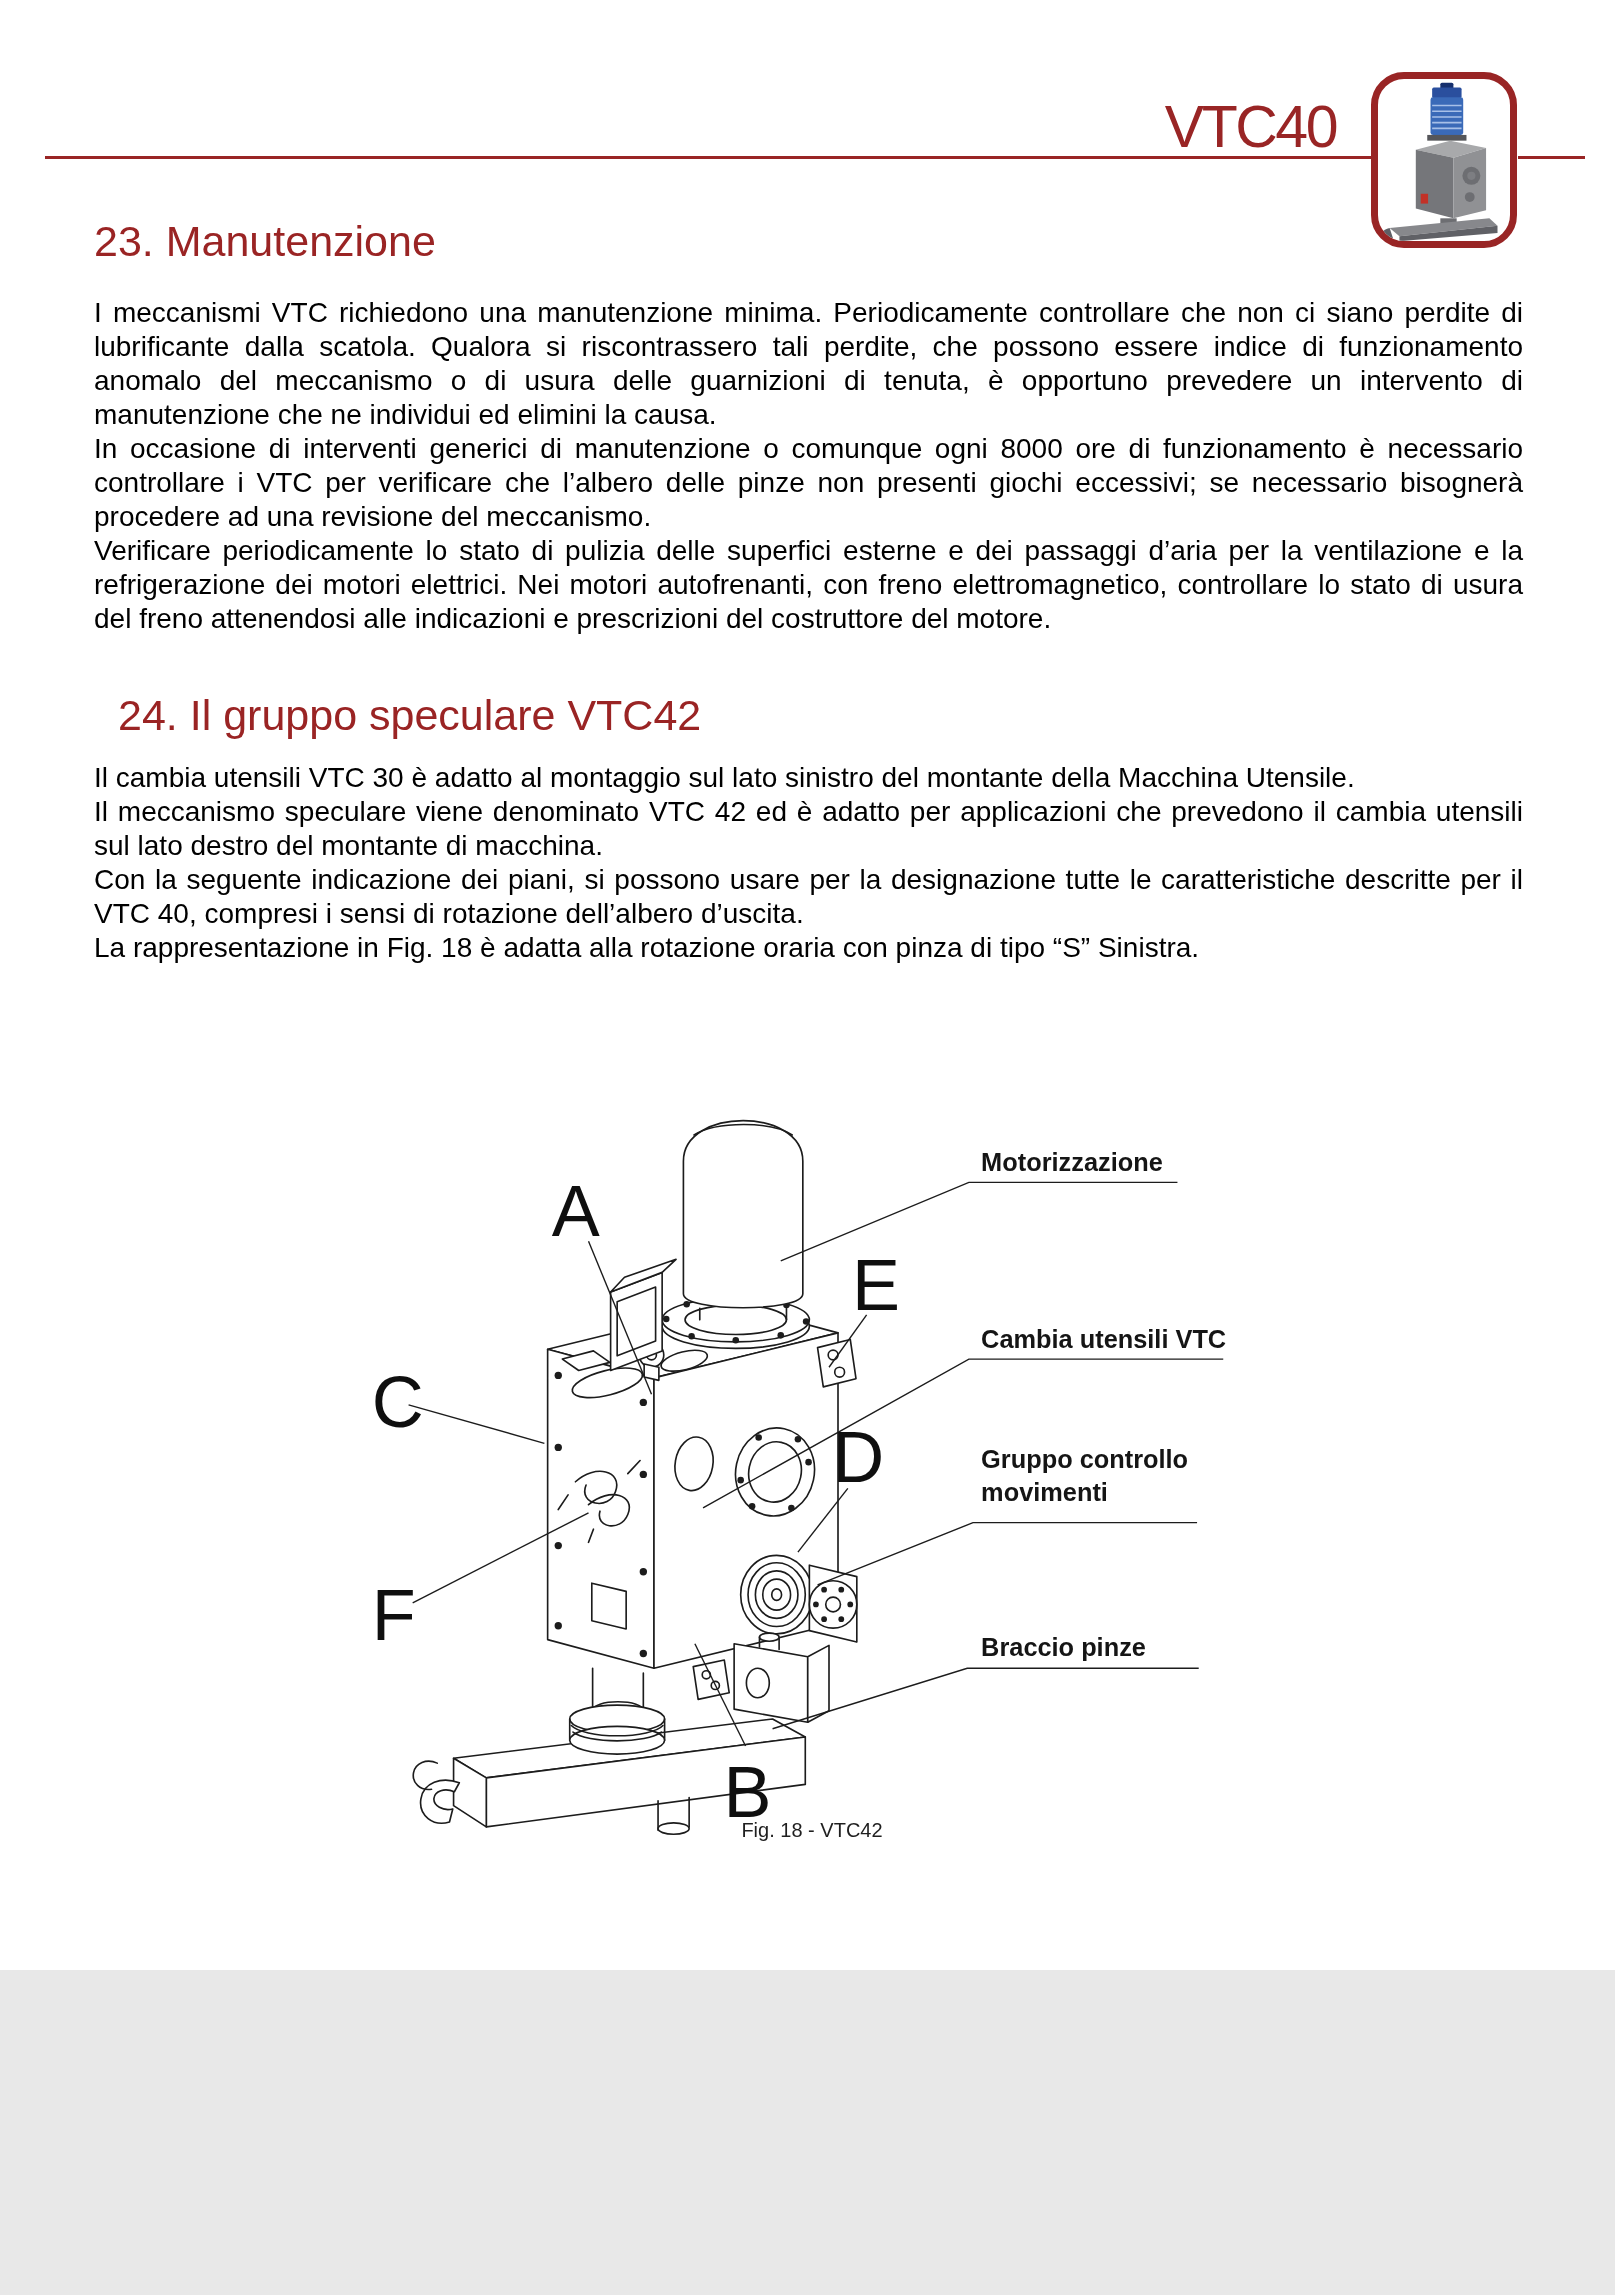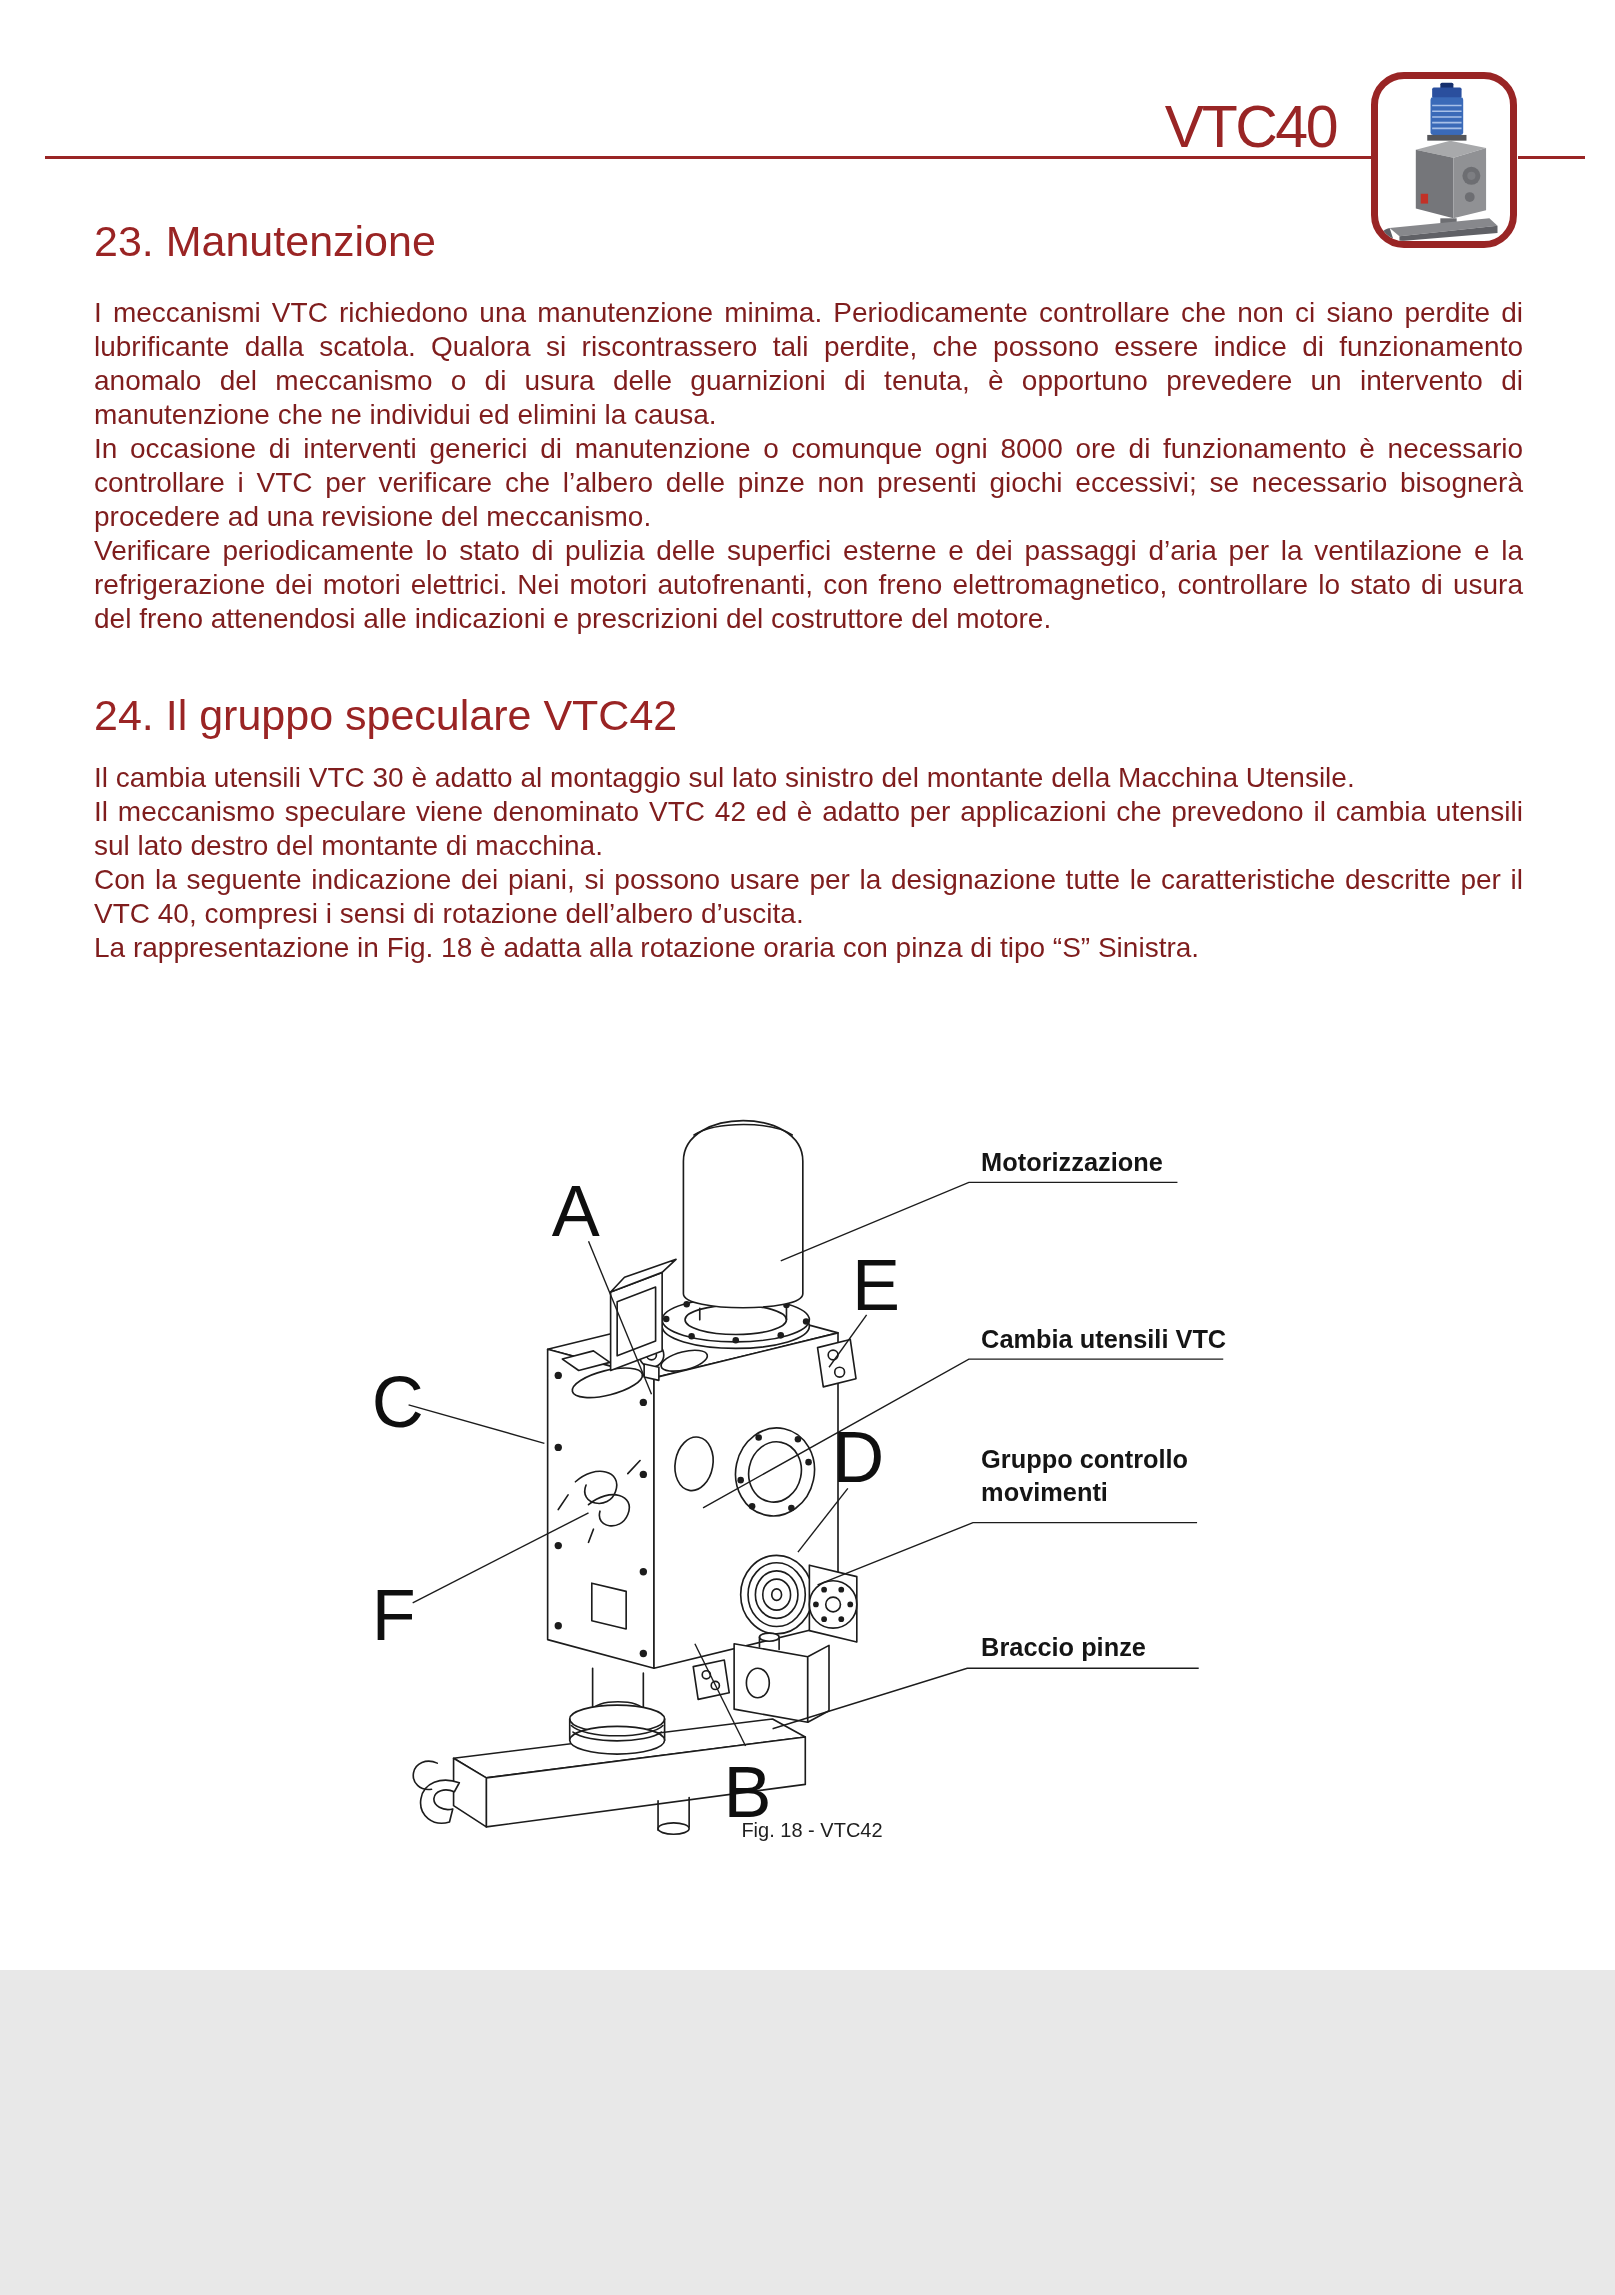--- a/index.html
+++ b/index.html
@@ -27,24 +27,24 @@
     border:7.4px solid #992525; border-radius:33px;
     background:#ffffff; overflow:hidden;
   }
   .hdr-box svg { display:block; margin:1.6px auto 0; }
   
   .h-sec {
     position:absolute; left:94px;
     font-size:43px; font-weight:normal; color:#9a2424; line-height:1.1;
   }
   .h-23 { top:218px; }
-  .h-24 { top:692px; }
+  .h-24 { top:692px;margin-left:24px; }
   .body-block {
     position:absolute; left:94px; width:1429px;
-    font-size:28px; line-height:34px; color:#7f1d1d;
+    font-size:28px; line-height:34px; color:#000000;
     text-align:justify;
   }
   .body-block p { margin:0; }
   .b-23 { top:296px; }
   .b-24 { top:761px; }
   
   .figure-wrap { position:absolute; left:245px; top:1022px; width:1186px; height:859px; }
   .figure-wrap svg { display:block; width:1186px; height:859px; }
   .fig-caption {
     position:absolute; left:501px; top:1819px; width:622px;

